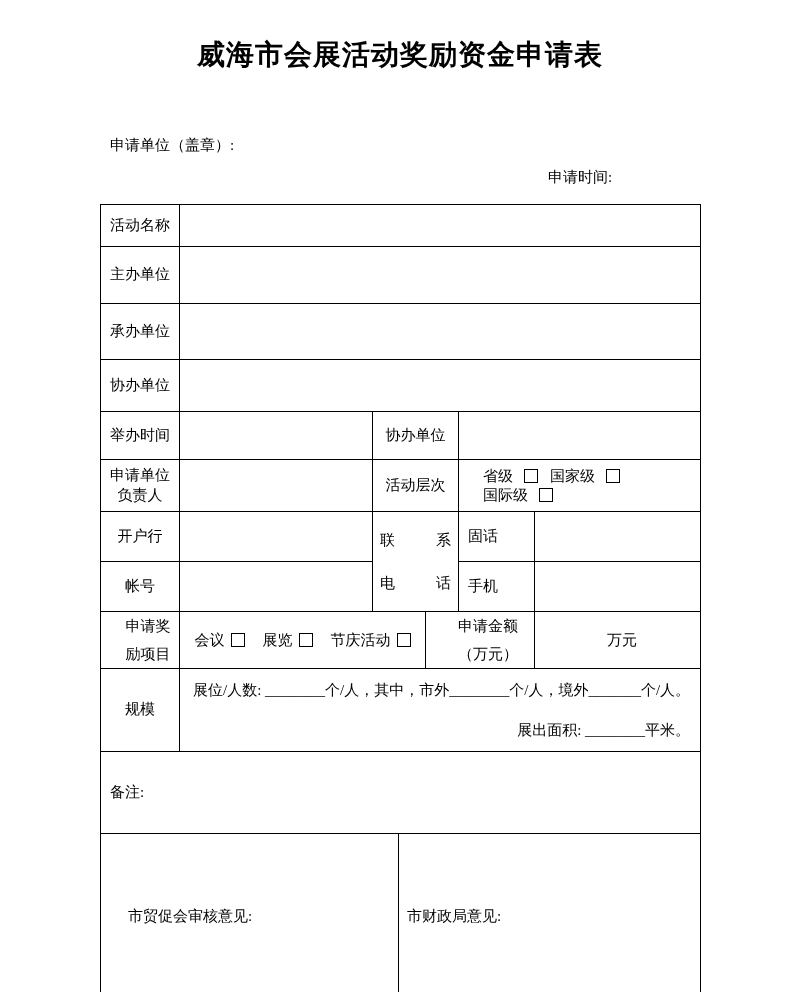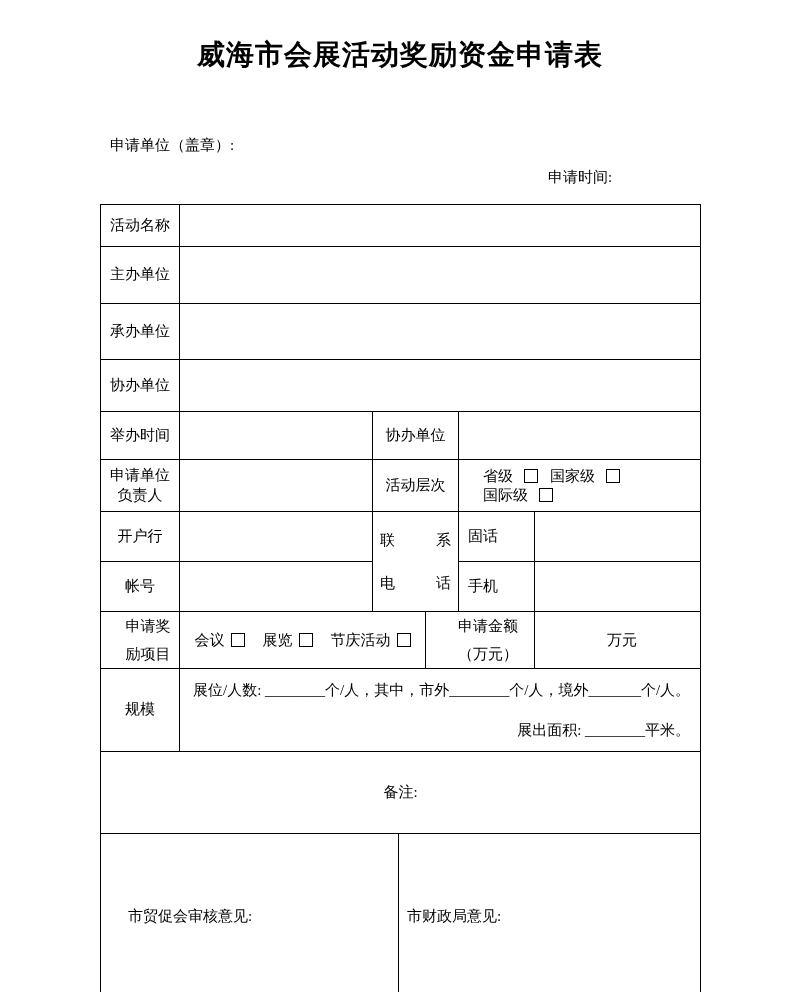--- a/index.html
+++ b/index.html
@@ -66,21 +66,21 @@
   }
   .level-cell { text-align: left; padding-left: 24px; }
   .level-cell .opt { margin-right: 12px; white-space: nowrap; }
   .level-cell .checkbox { margin-left: 11px; }
   .award-cell { text-align: center; }
   .award-cell .opt { margin-right: 18px; white-space: nowrap; }
   .award-cell .opt:last-child { margin-right: 0; }
   .award-cell .checkbox { margin-left: 6px; }
   .unit-cell { text-align: center; padding-left: 9px; }
   .scale-cell { text-align: right; padding: 0 10px; line-height: 40px; }
-  .remark-cell { vertical-align: top; text-align: center; padding: 14px 9px; }
+  .remark-cell { vertical-align: top; text-align: left; padding: 14px 9px; }
   .review-cell-left { vertical-align: top; text-align: left; padding: 12px 27px; }
   .review-cell-right { vertical-align: top; text-align: left; padding: 6px 8px; }
 </style>
 </head>
 <body>
 
 <div class="page">
 
   <div class="doc-title">威海市会展活动奖励资金申请表</div>
 

